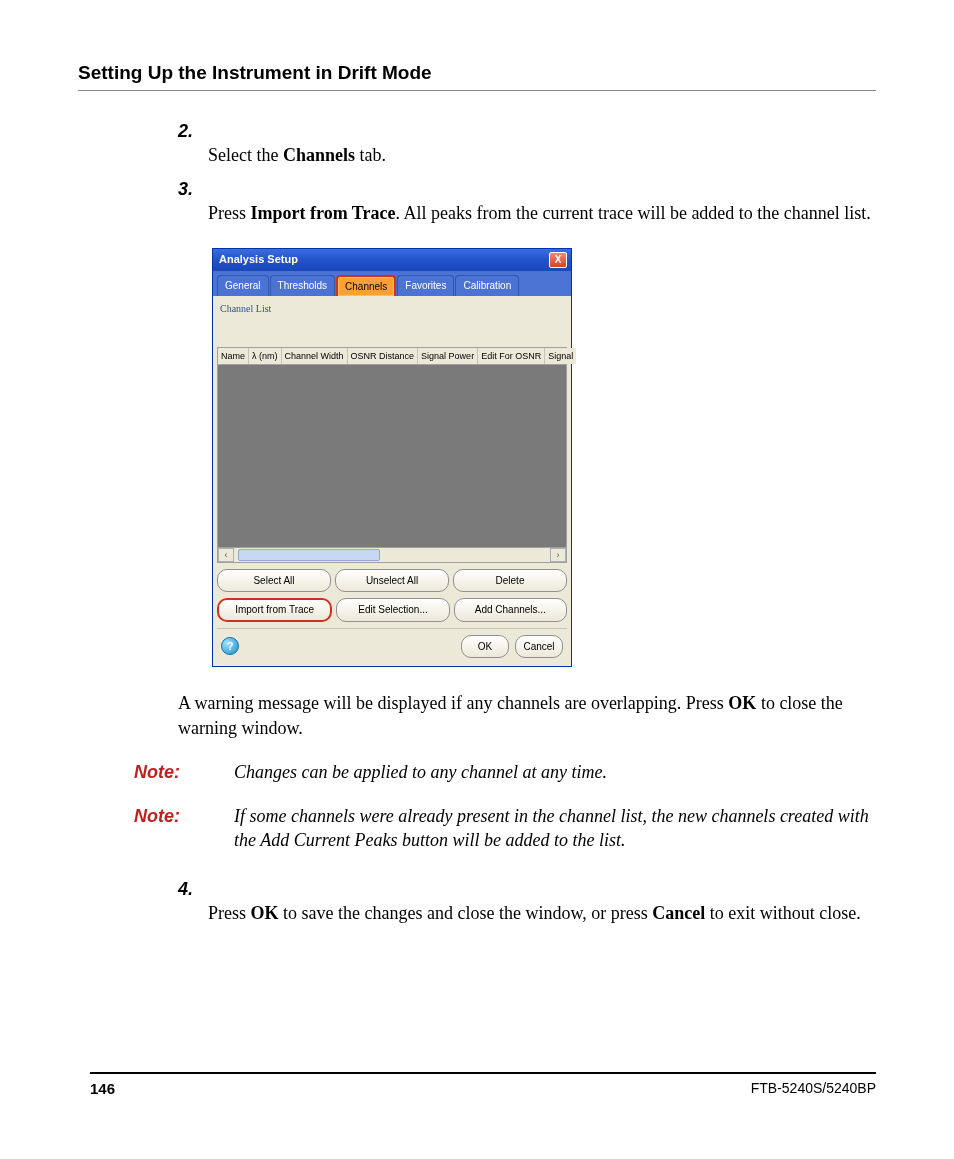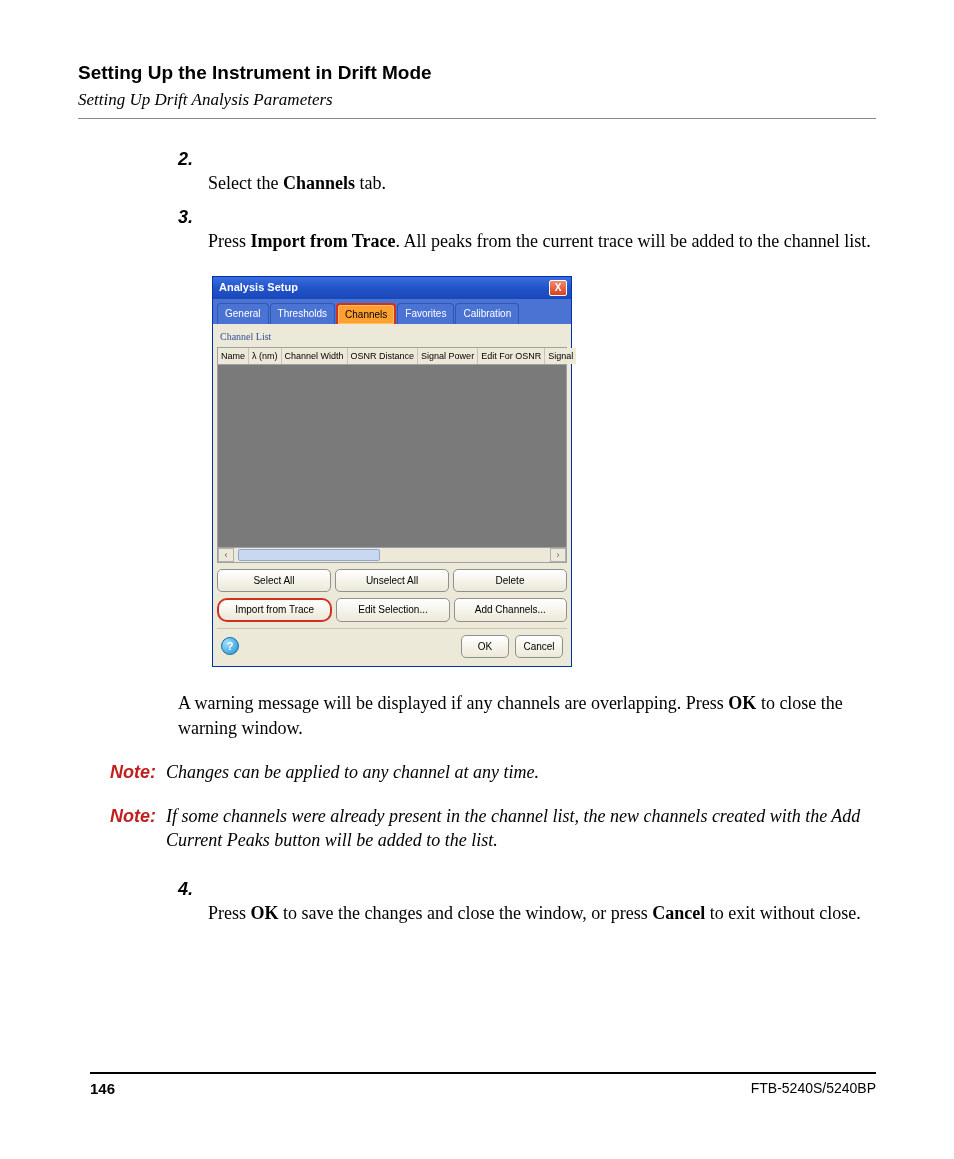--- a/index.html
+++ b/index.html
@@ -60,24 +60,25 @@
     font-weight: bold;
     font-style: italic;
     color: #c02020;
     width: 56px;
     flex-shrink: 0;
     text-align: left;
   }
   .note-row {
     display: flex;
     margin-top: 20px;
-    margin-left: 32px;
+    margin-left: 56px;
     font-style: italic;
     font-size: 18px;
     line-height: 1.35;
+    gap: 44px;
   }
   .para {
     margin-top: 24px;
     font-size: 18px;
     line-height: 1.35;
   }
   
   .dialog-wrap {
     margin: 22px 0 0 34px;
   }
@@ -144,20 +145,21 @@
     color: #3050a0;
     font-size: 10px;
     padding: 2px 0 3px 3px;
     font-family: Liberation Serif, serif;
   }
   .grid-header {
     display: flex;
     background: #ece9d8;
     border: 1px solid #a0a0a0;
     border-bottom: none;
+    margin-top: 28px;
   }
   .grid-header div {
     border-right: 1px solid #c8c4b8;
     padding: 2px 3px;
     font-size: 9px;
     color: #000;
     white-space: nowrap;
     background: #ece9d8;
   }
   .grid-body {
@@ -201,21 +203,21 @@
     margin-top: 6px;
   }
   .winbtn {
     flex: 1;
     text-align: center;
     font-size: 10px;
     color: #000;
     padding: 4px 0;
     background: linear-gradient(to bottom,#fff,#ece9d8);
     border: 1px solid #909090;
-    border-radius: 5px;
+    border-radius: 10px;
   }
   .winbtn.highlight {
     border: 2px solid #d03020;
     border-radius: 10px;
     padding: 3px 0;
   }
   .dialog-footer {
     display: flex;
     align-items: center;
     justify-content: space-between;
@@ -268,21 +270,20 @@
   .doc-id {
     font-family: Arial, Helvetica, sans-serif;
     font-size: 14px;
   }
 </style>
 </head>
 <body>
 
 <div class="page">
   <div class="heading">Setting Up the Instrument in Drift Mode</div>
-  <div class="subheading">Setting Up Drift Analysis Parameters</div>
   <hr class="hr">
 
   <div class="body-block">
     <div class="step">
       <div class="step-num">2.</div>
       <div class="step-text">
         <span>Select the </span><span class="bold">Channels</span><span> tab.</span>
       </div>
     </div>
     <div class="step">

